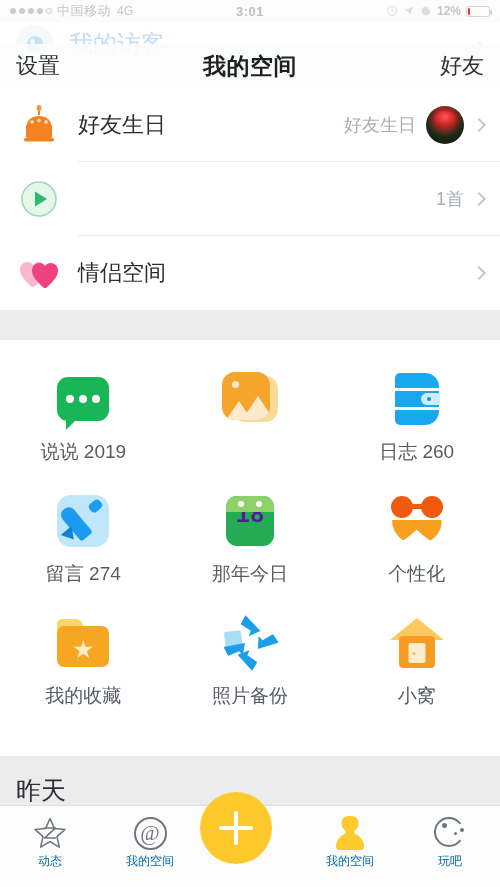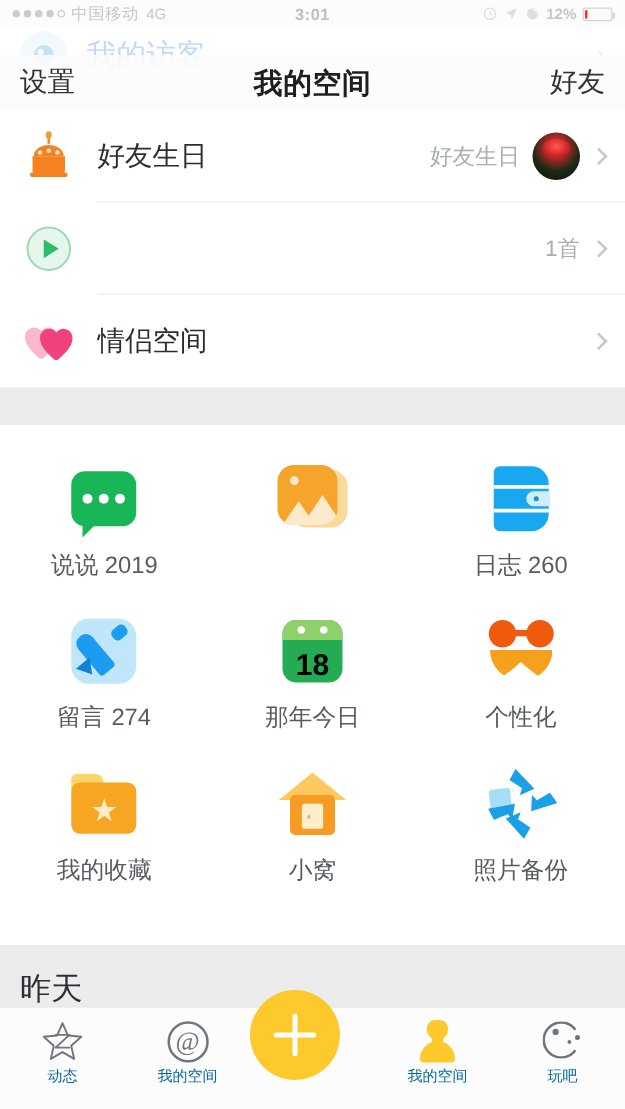--- a/index.html
+++ b/index.html
@@ -203,22 +203,22 @@
     display:flex;align-items:flex-end;justify-content:center;
   }
   .ic-cal .top{
     position:absolute;top:0;left:0;width:100%;height:16px;background:#8ed16b;
   }
   .ic-cal .d1,.ic-cal .d2{
     position:absolute;top:5px;width:6px;height:6px;border-radius:50%;background:#fff;
   }
   .ic-cal .d1{left:12px;} .ic-cal .d2{right:12px;}
   .ic-cal .num{
-    color:#000000;font-size:24px;font-weight:700;line-height:1;
-    padding-bottom:1px;font-family:Liberation Sans, sans-serif;
+    color:#4c1d95;font-size:24px;font-weight:700;line-height:1;
+    padding-bottom:18px;font-family:Liberation Mono, monospace;
   }
 
   .ic-face{width:56px;height:50px;position:relative;}
   .ic-face .g1,.ic-face .g2{
     position:absolute;top:0;width:22px;height:22px;border-radius:50%;background:#f05a0f;
   }
   .ic-face .g1{left:2px;} .ic-face .g2{right:2px;}
   .ic-face .bridge{
     position:absolute;top:8px;left:22px;width:12px;height:5px;background:#f05a0f;
   }
@@ -525,40 +525,40 @@
             <span class="tab"></span>
             <span class="bd"></span>
             <span class="star">★</span>
           </span>
       </span>
       <span class="cell-label">我的收藏</span>
     </div>
 
     <div class="cell">
       <span class="cell-ic">
-        <span class="ic-home">
-            <span class="roof"></span>
-            <span class="bd"></span>
-            <span class="door"></span>
-          </span>
-      </span>
-      <span class="cell-label">小窝</span>
-    </div>
-
-    <div class="cell">
-      <span class="cell-ic">
         <span class="ic-sync">
           <span class="pg"></span>
           <span class="blade b1"></span>
             <span class="blade b2"></span>
           <span class="blade b3"></span>
             <span class="blade b4"></span>
         </span>
       </span>
       <span class="cell-label">照片备份</span>
+    </div>
+
+    <div class="cell">
+      <span class="cell-ic">
+        <span class="ic-home">
+            <span class="roof"></span>
+            <span class="bd"></span>
+            <span class="door"></span>
+          </span>
+      </span>
+      <span class="cell-label">小窝</span>
     </div>
 
   </div>
 
   <div class="feed">
     <div class="feed-title">昨天</div>
 
   </div>
 
 </div>

